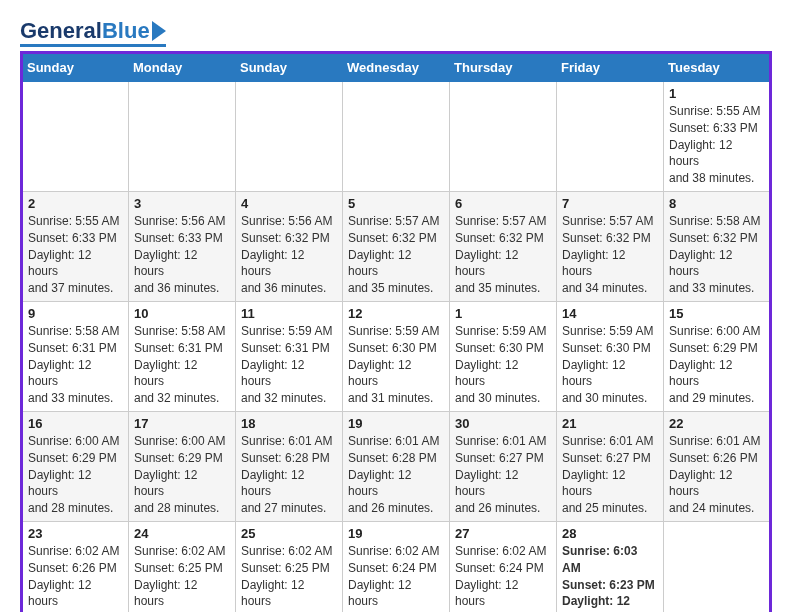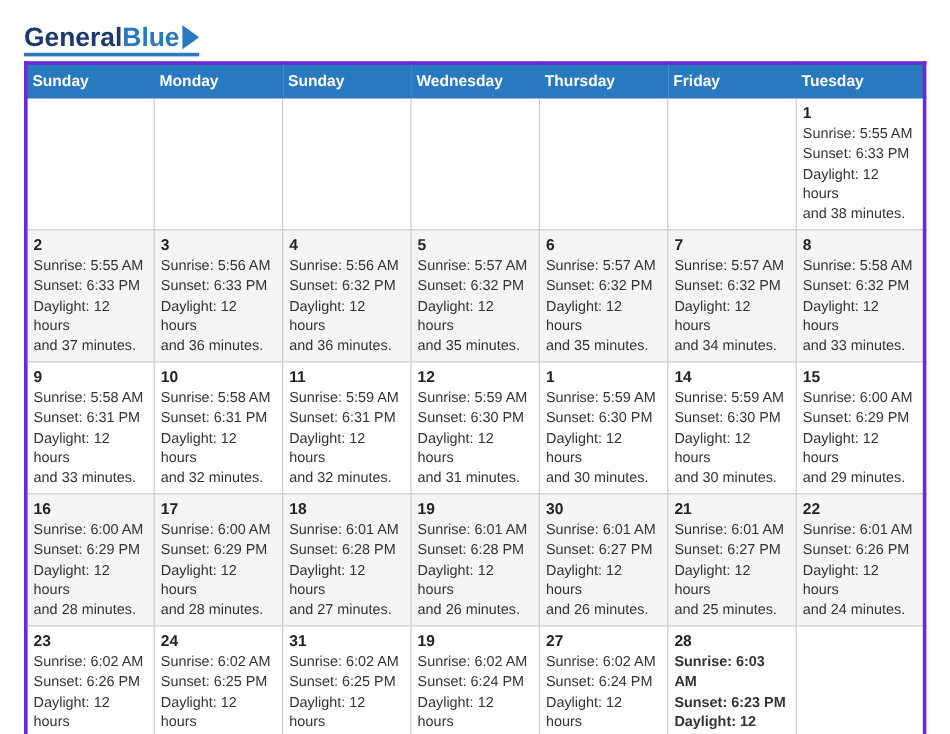--- a/index.html
+++ b/index.html
@@ -321,21 +321,21 @@
 and 24 minutes.</div>
         </td>
         <td>
           <span class="day-num">24</span>
           <div class="day-info" style="white-space: pre-line;">Sunrise: 6:02 AM
 Sunset: 6:25 PM
 Daylight: 12 hours
 and 23 minutes.</div>
         </td>
         <td>
-          <span class="day-num">31</span>
+          <span class="day-num">25</span>
           <div class="day-info" style="white-space: pre-line;">Sunrise: 6:02 AM
 Sunset: 6:25 PM
 Daylight: 12 hours
 and 22 minutes.</div>
         </td>
         <td>
           <span class="day-num">19</span>
           <div class="day-info" style="white-space: pre-line;">Sunrise: 6:02 AM
 Sunset: 6:24 PM
 Daylight: 12 hours

